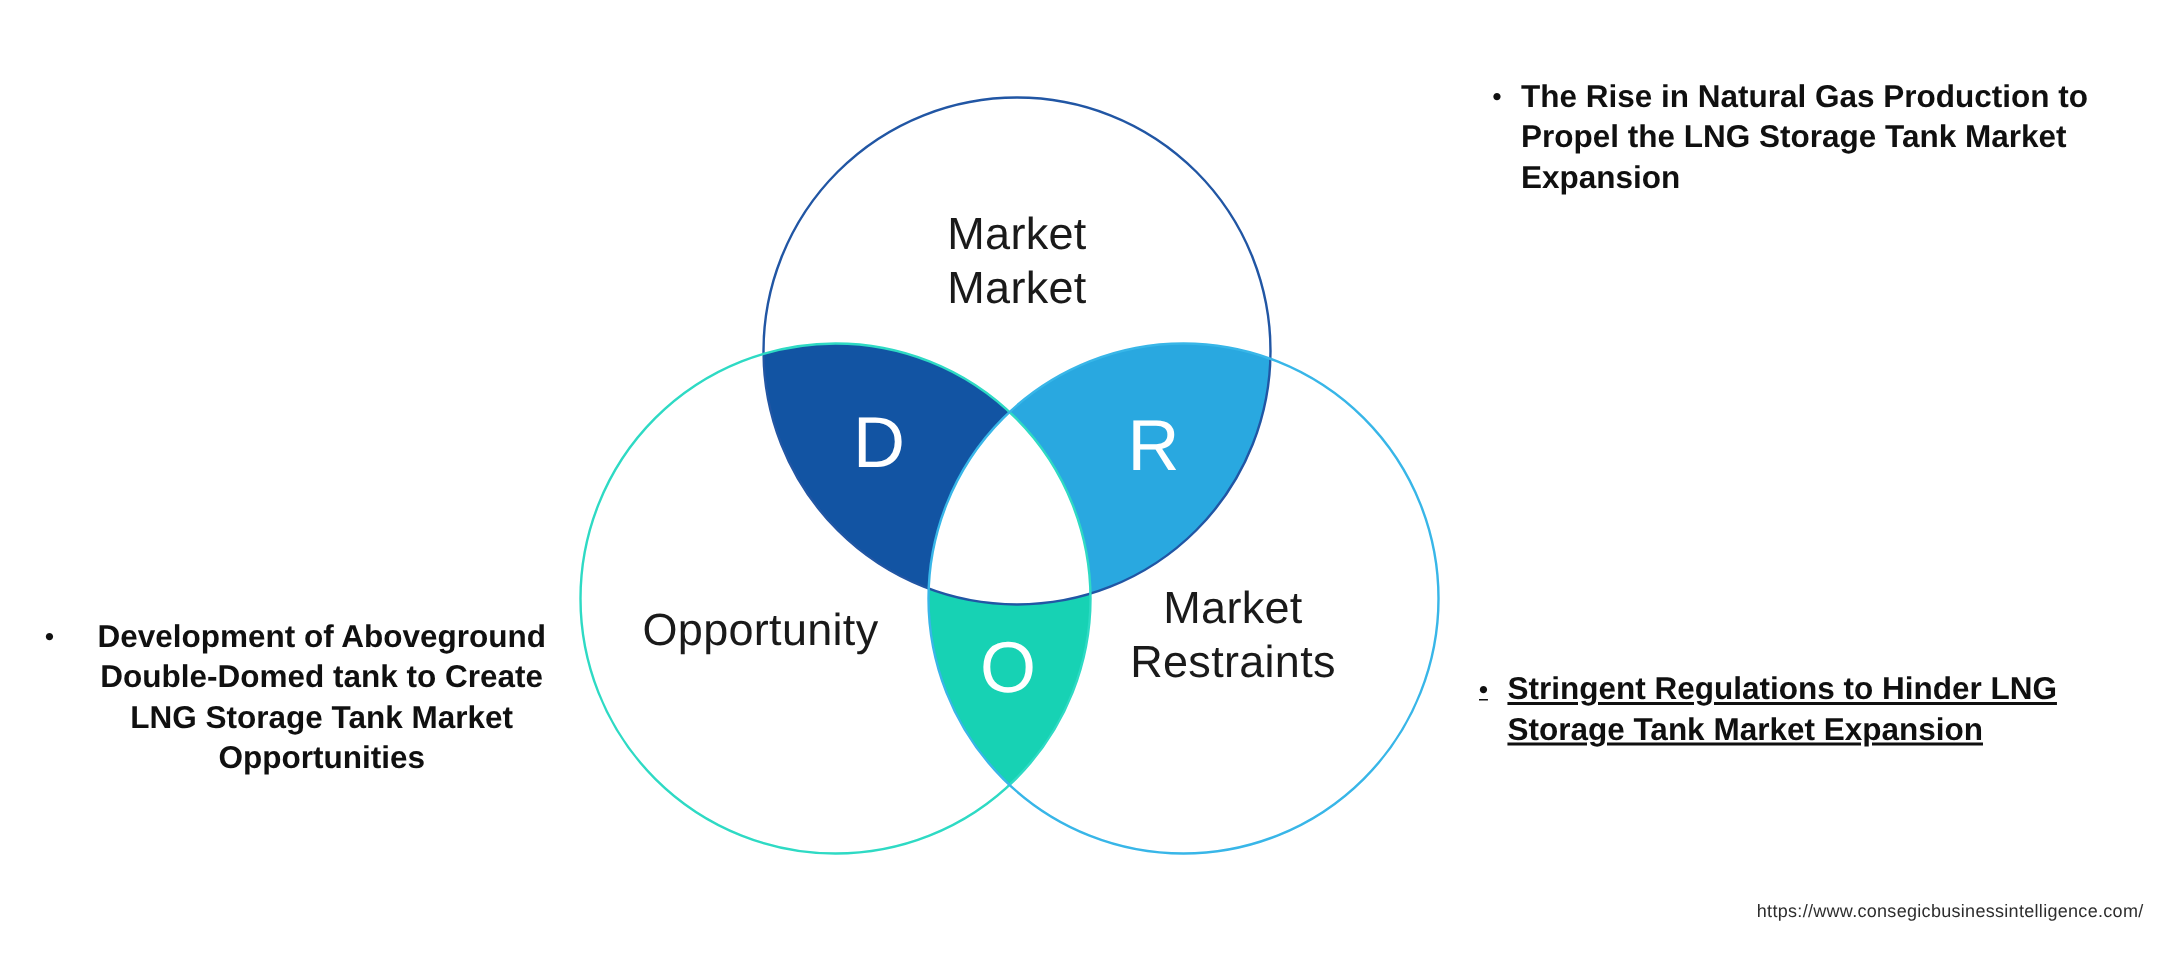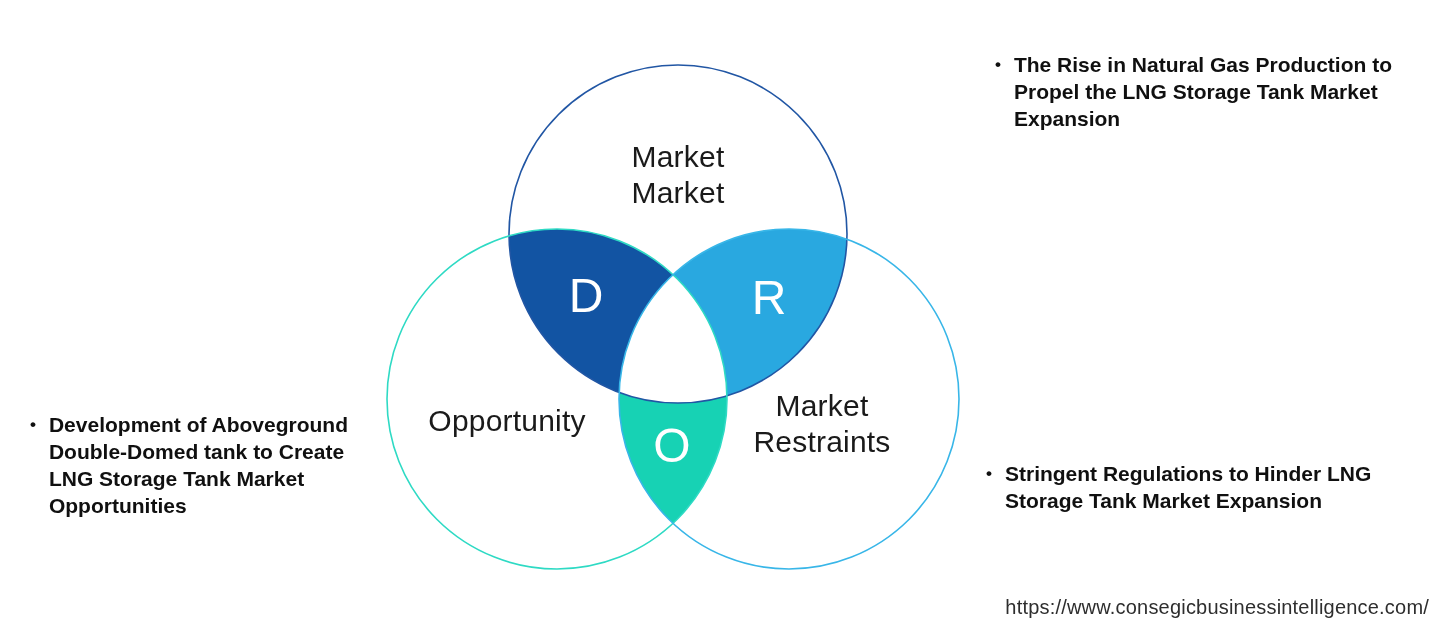--- a/index.html
+++ b/index.html
@@ -51,21 +51,21 @@
   .bullet::before {
     content: "\2022";
     font-size: 17px;
     line-height: 27px;
     margin-right: 13px;
     flex: 0 0 auto;
   }
 
   .footer-url {
     position: absolute;
-    font-size: 20px;
+    font-size: 12px;
     line-height: 24px;
     font-weight: 400;
     color: #2e2e2e;
     letter-spacing: 0.2px;
   }
 </style>
 </head>
 <body>
 
 <div class="canvas">
@@ -118,23 +118,23 @@
   <div class="lens-letter" style="left:546px; top:268px; width:80px;">D</div>
 
   <div class="lens-letter" style="left:729px; top:270px; width:80px;">R</div>
 
   <div class="lens-letter" style="left:632px; top:418px; width:80px;">O</div>
 
   <div class="bullet" style="left:995px; top:51px; width:432px;">
     <span>The Rise in Natural Gas Production to Propel the LNG Storage Tank Market Expansion</span>
   </div>
 
-  <div class="bullet" style="left:30px; top:411px; width:350px;">
+  <div class="bullet" style="left:30px; top:411px; width:350px;text-align:center;">
     <span>Development of Aboveground Double-Domed tank to Create LNG Storage Tank Market Opportunities</span>
   </div>
 
-  <div class="bullet" style="left:986px; top:460px; width:432px;">
+  <div class="bullet" style="left:986px; top:446px; width:432px;text-decoration:underline;">
     <span>Stringent Regulations to Hinder LNG Storage Tank Market Expansion</span>
   </div>
 
   <div class="footer-url" style="right:24px; top:595px;">https://www.consegicbusinessintelligence.com/</div>
 
 </div>
 
 </body></html>

